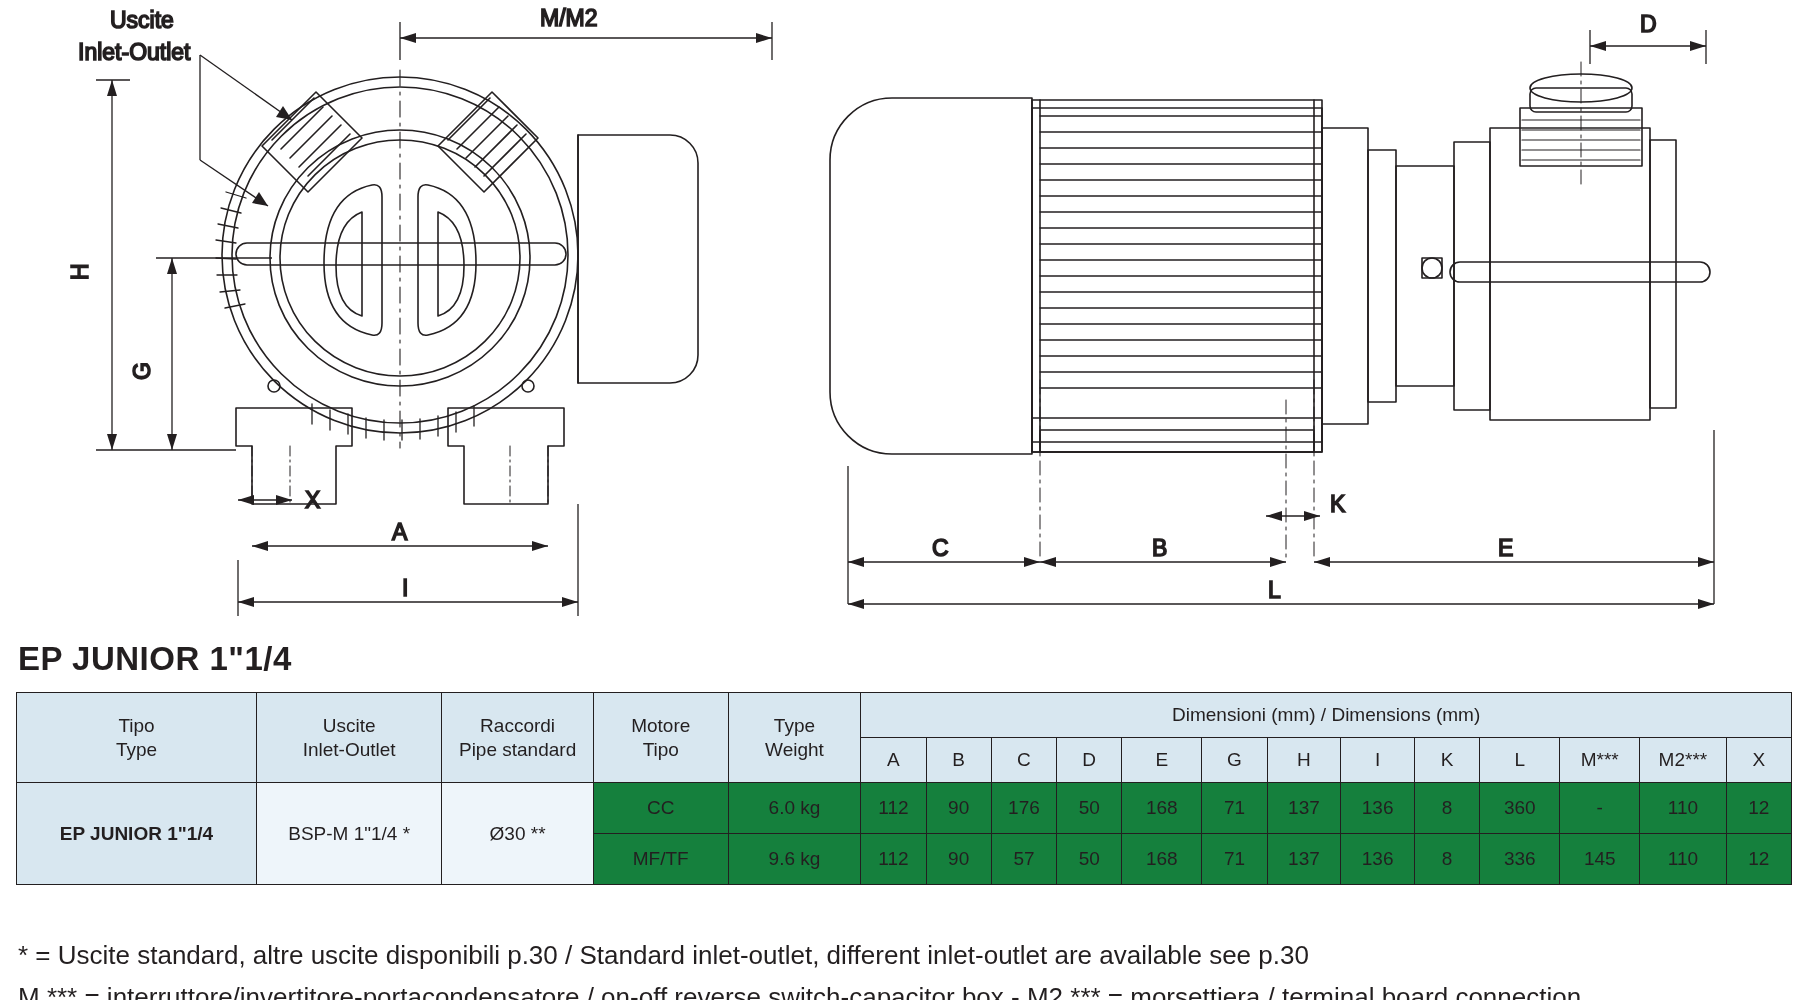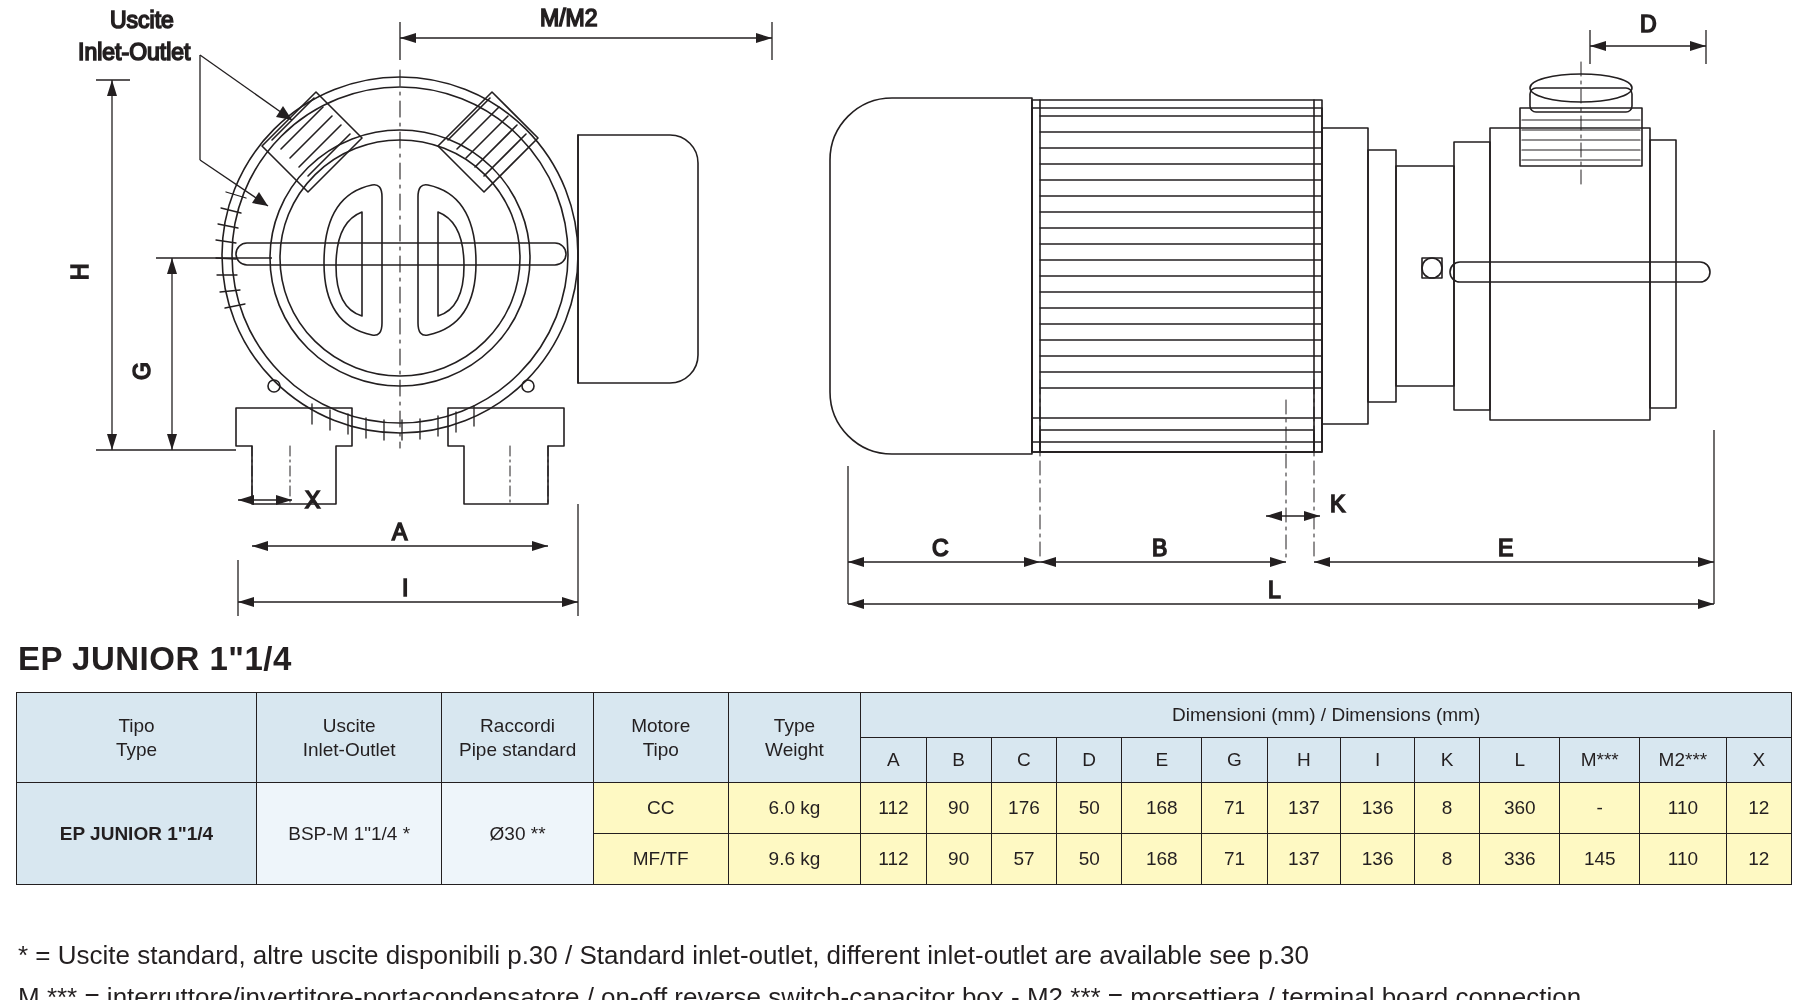--- a/index.html
+++ b/index.html
@@ -62,21 +62,21 @@
     padding: 2px 2px;
     line-height: 1.25;
     color: #231f20;
     font-weight: normal;
   }
   table.spec thead th {
     background: #d8e7f0;
     height: 40px;
   }
   table.spec .hdr-2line { height: 66px; }
-  table.spec tbody td { height: 46px; background: #fef9c3; }
+  table.spec tbody td { height: 46px; background: #15803d; }
   table.spec tbody td.rowhdr {
     background: #d8e7f0;
     font-weight: bold;
     font-size: 19px;
   }
   table.spec td.tipo, table.spec td.uscite, table.spec td.racc { background:#eef5fa; }
 
   
   .notes {
     position: absolute;

